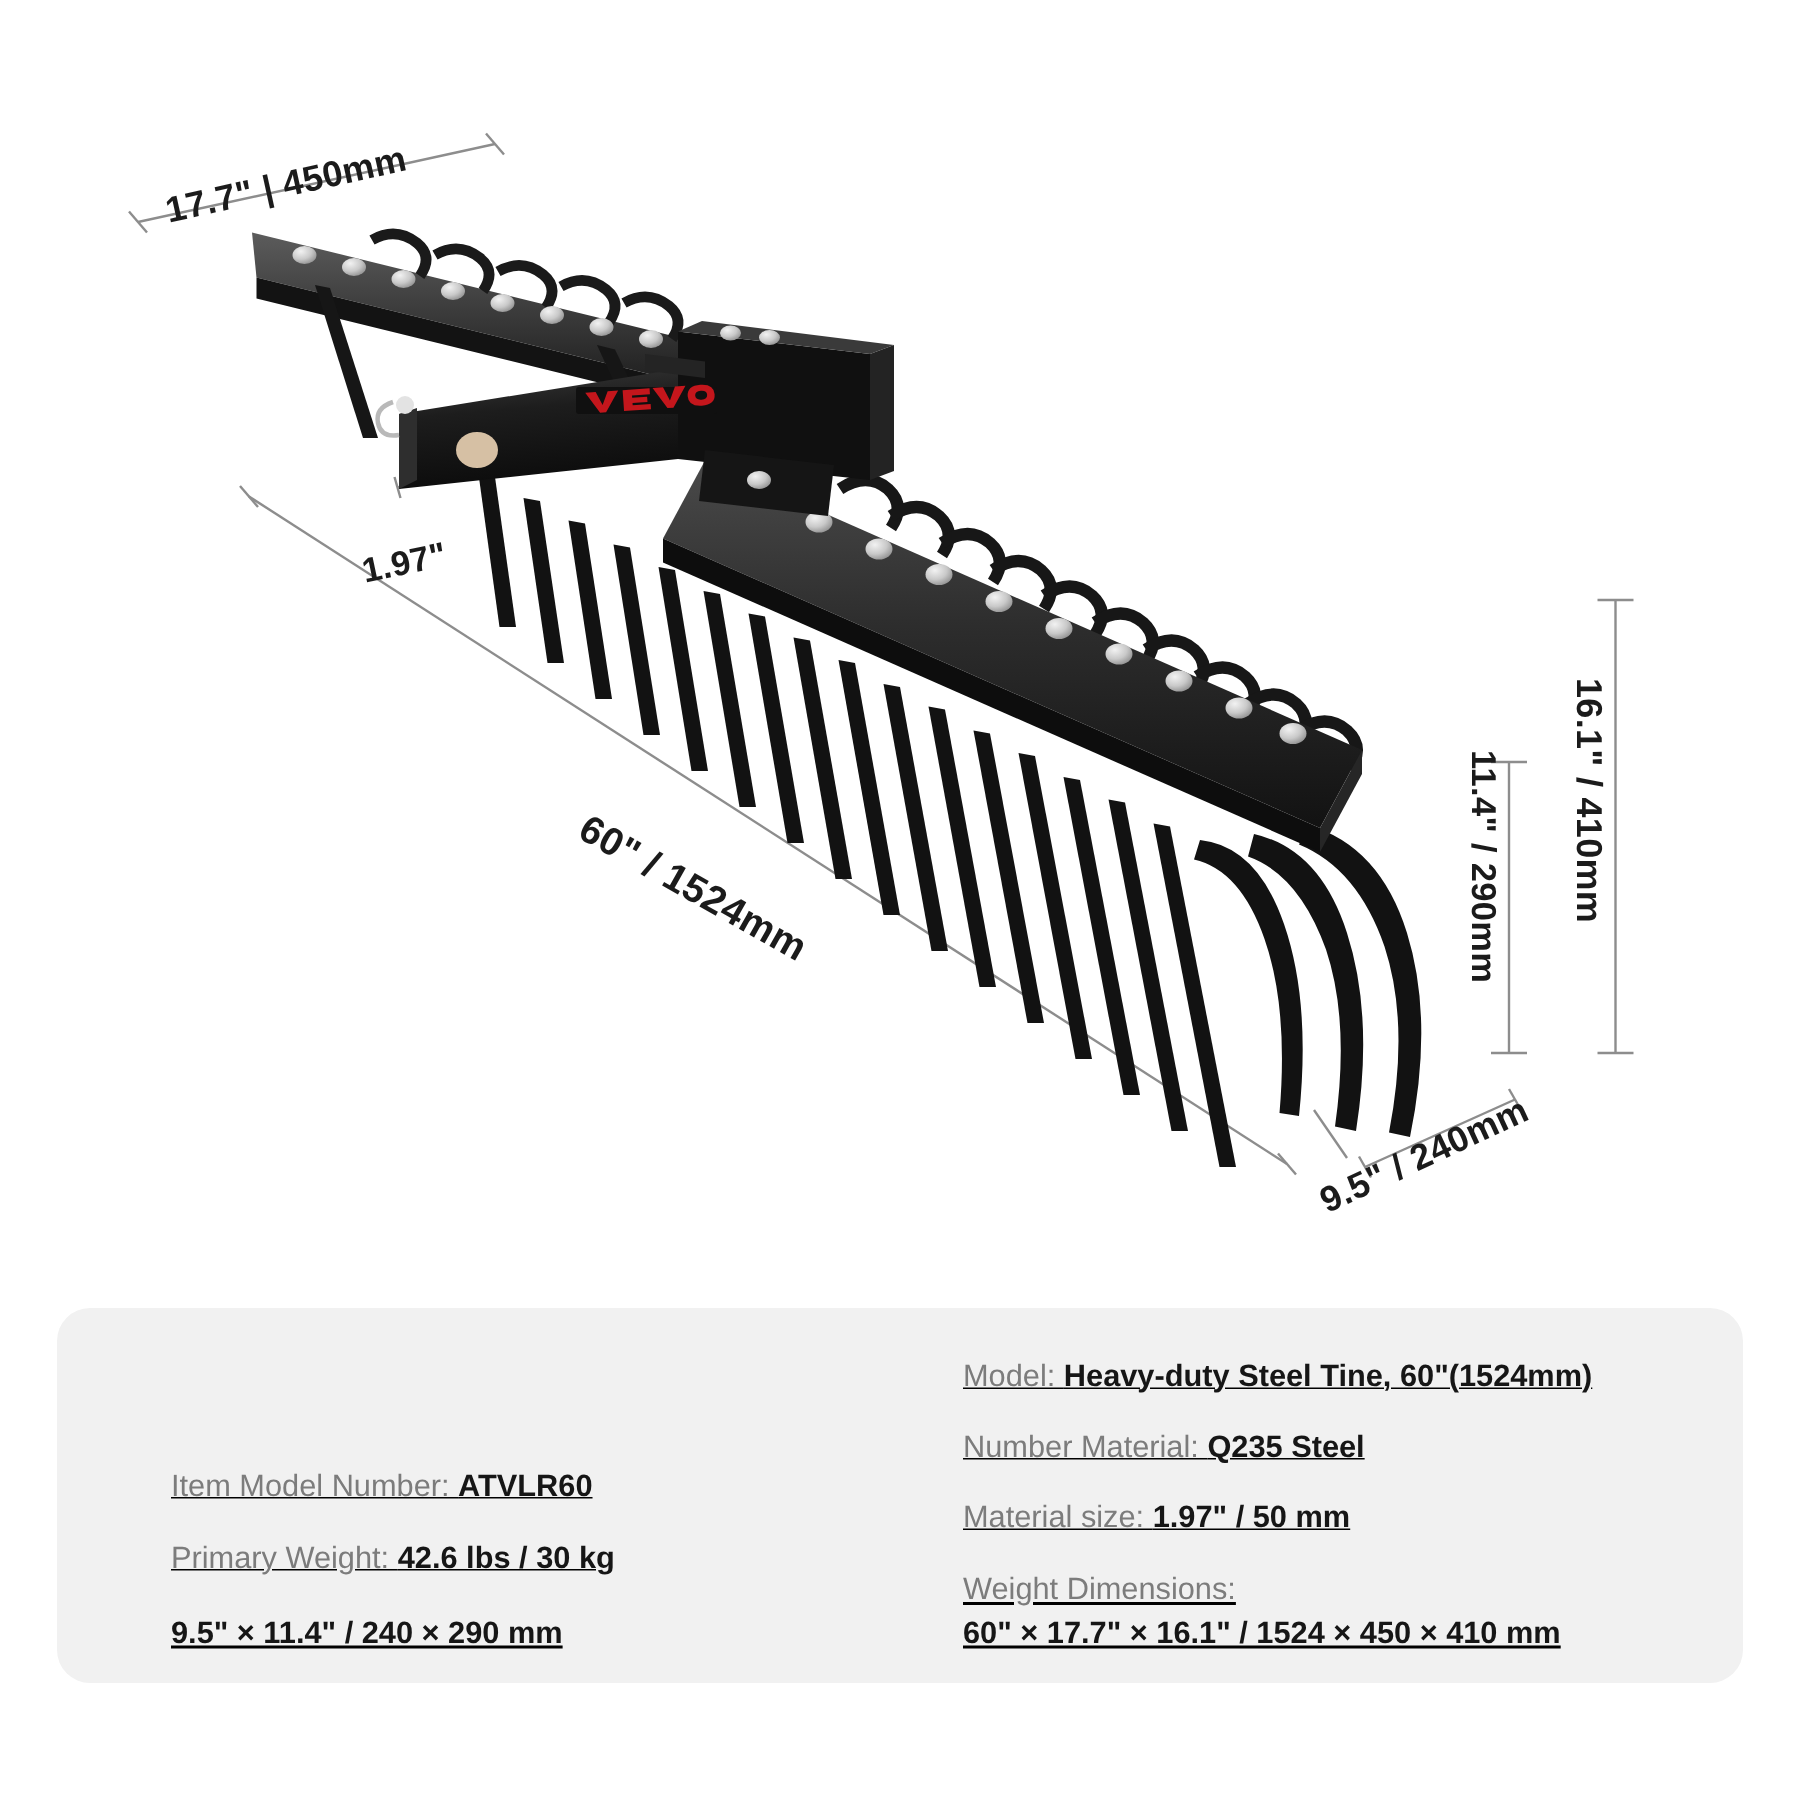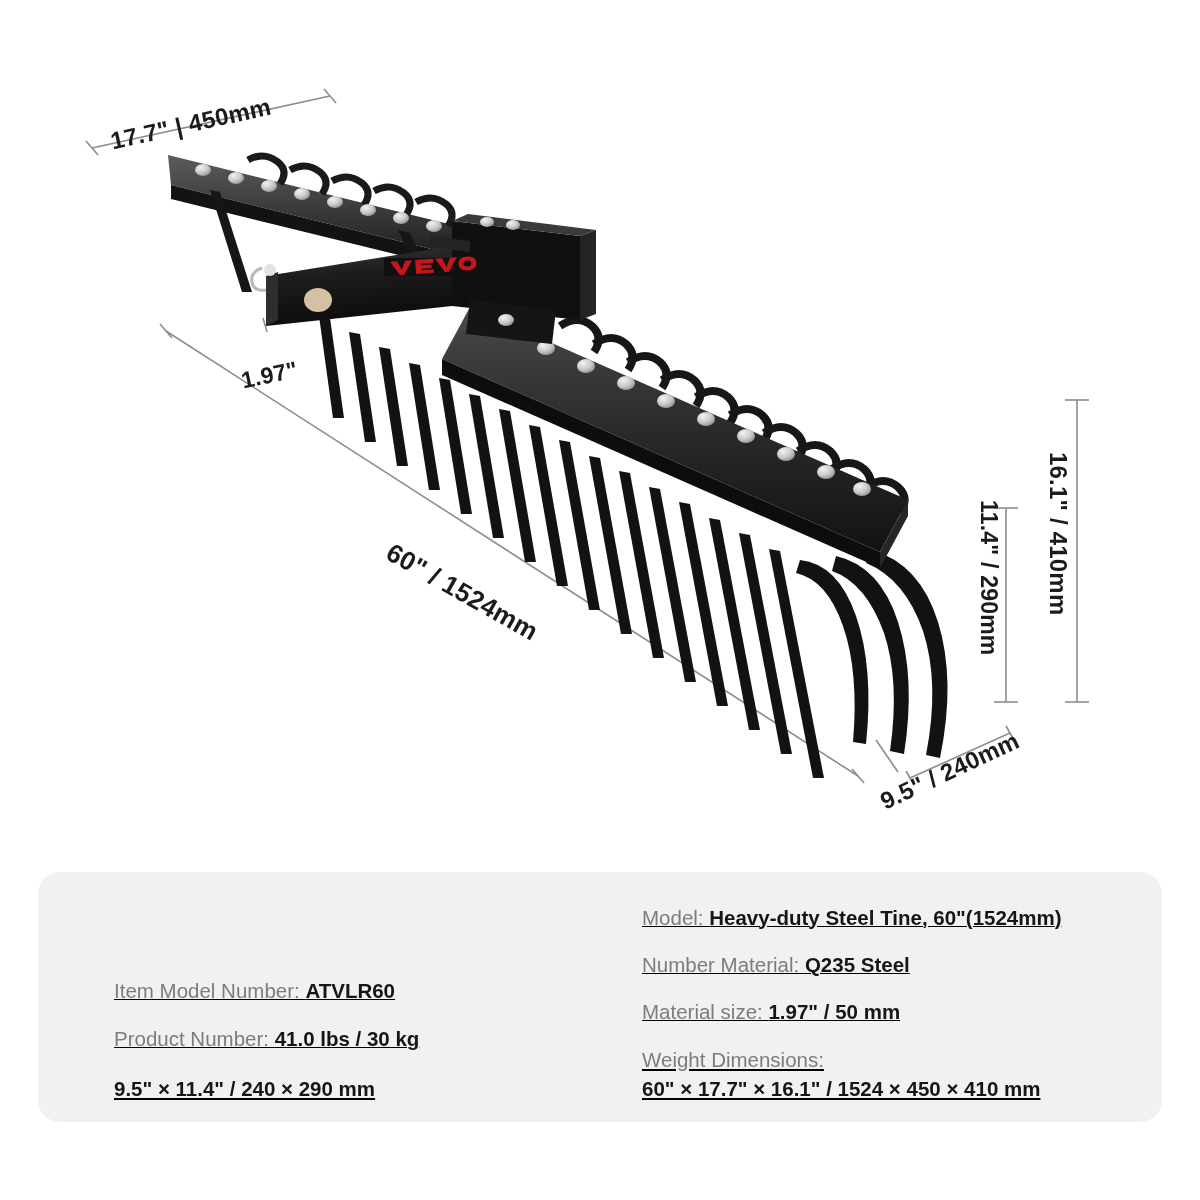--- a/index.html
+++ b/index.html
@@ -325,21 +325,21 @@
     <div class="dim-label" id="label-tine-depth">11.4" / 290mm</div>
 
     <div class="dim-label" id="label-height">16.1" / 410mm</div>
 
     <div class="dim-label" id="label-tine-spacing">9.5" / 240mm</div>
   </div>
 
   <div id="spec-card">
     <div class="spec-col" id="spec-col-left">
         <div class="spec-row"><span class="spec-label">Item Model Number: </span><span class="spec-value">ATVLR60</span></div>
-        <div class="spec-row"><span class="spec-label">Product Number: </span><span class="spec-value">41.0 lbs / 30 kg</span></div>
+        <div class="spec-row"><span class="spec-label">Primary Weight: </span><span class="spec-value">42.6 lbs / 30 kg</span></div>
         <div class="spec-row stacked">
           <span class="spec-value">9.5" × 11.4" / 240 × 290 mm</span>
         </div>
       </div>
     <div class="spec-col" id="spec-col-right">
         <div class="spec-row"><span class="spec-label">Model: </span><span class="spec-value">Heavy-duty Steel Tine, 60"(1524mm)</span></div>
         <div class="spec-row"><span class="spec-label">Number Material: </span><span class="spec-value">Q235 Steel</span></div>
         <div class="spec-row"><span class="spec-label">Material size: </span><span class="spec-value">1.97" / 50 mm</span></div>
         <div class="spec-row stacked">
           <span class="spec-label">Weight Dimensions:</span>

